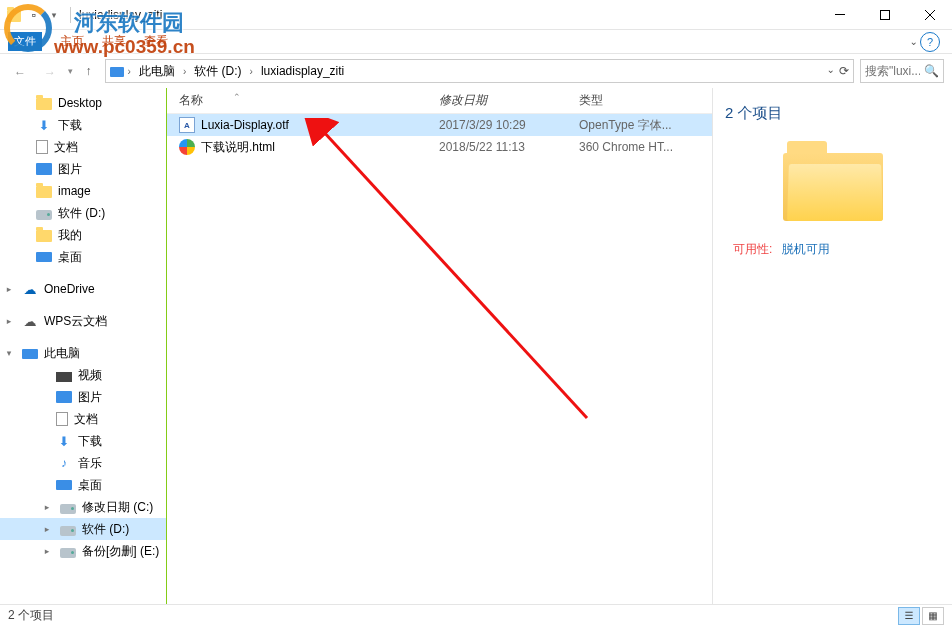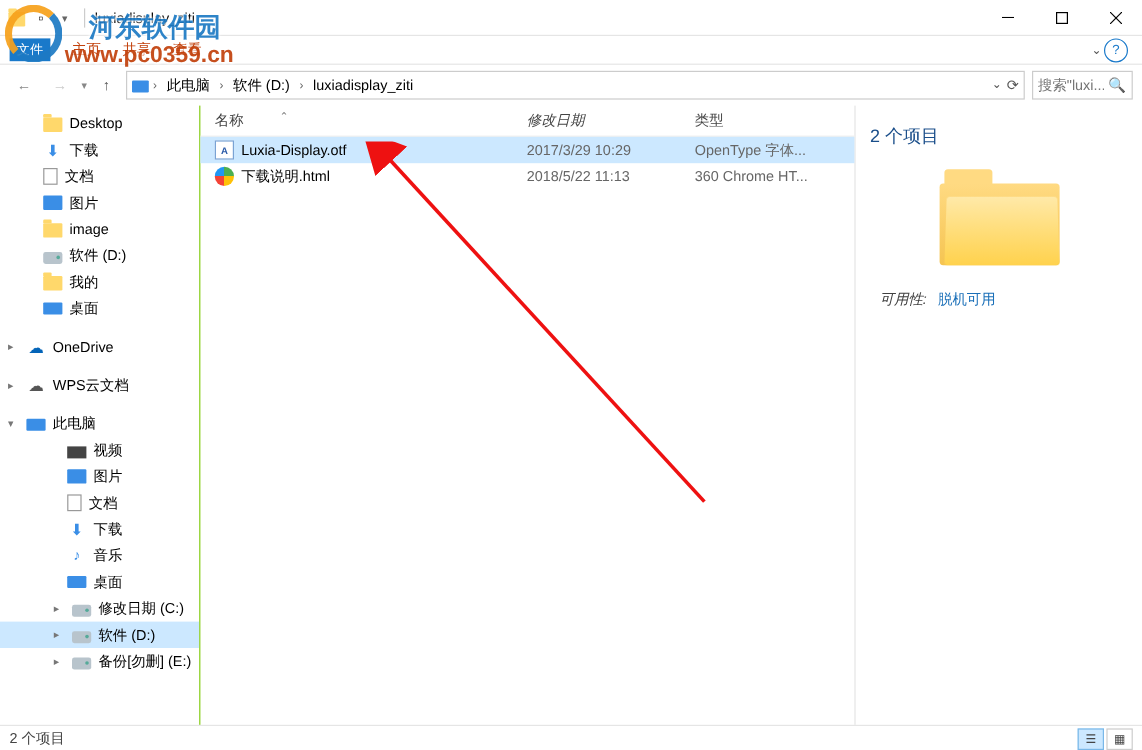--- a/index.html
+++ b/index.html
@@ -69,21 +69,21 @@
 .file-ic.font { border:1px solid #7aa3d4; background:#fff; display:flex; align-items:center; justify-content:center; color:#2a5aa8; font-size:8px; font-weight:bold; }
 .file-ic.html { border-radius:50%; background: conic-gradient(#4caf50 0 90deg,#ffc107 90deg 180deg,#f44336 180deg 270deg,#2196f3 270deg 360deg); }
 
 .details { width: 240px; border-left: 1px solid #e5e5e5; padding: 16px 12px; }
 .details .count { font-size: 15px; color: #1a4e8a; margin-bottom: 12px; }
 .big-folder { width: 100px; height: 80px; margin: 18px auto 20px; position: relative; }
 .big-folder .back { position:absolute; bottom:0; width:100px; height:68px; background: linear-gradient(#ffda82,#f5c451); border-radius: 3px; }
 .big-folder .tab { position:absolute; top:0; left:4px; width:40px; height:14px; background:#ffda82; border-radius:3px 3px 0 0; }
 .big-folder .front { position:absolute; bottom:0; left:4px; width:96px; height:60px; background: linear-gradient(#ffe9a8,#ffd24d); border-radius:3px; transform: perspective(200px) rotateX(8deg); transform-origin: bottom; }
 .avail { font-size: 12px; color: #555; text-align: left; padding-left: 8px; }
-.avail .lbl { color: #404040; font-style: italic; }
+.avail .lbl { color: #ef4444; }
 .avail .val { color: #1a6fb8; margin-left: 6px; }
 
 .statusbar { height: 22px; border-top: 1px solid #e5e5e5; display: flex; align-items: center; padding: 0 8px; font-size: 12px; color: #444; }
 .statusbar .view-btns { margin-left: auto; display: flex; gap: 2px; }
 .view-btn { width: 22px; height: 18px; border: 1px solid #ccc; display:flex; align-items:center; justify-content:center; cursor:pointer; font-size:10px; }
 .view-btn.active { background:#cce8ff; border-color:#7ab8e8; }
 
 .watermark { position: absolute; top: 2px; left: 2px; pointer-events: none; opacity: 0.92; }
 .wm-logo { width: 56px; height: 56px; position: relative; }
 .wm-circ { position:absolute; width:48px; height:48px; border:6px solid #f7a11b; border-radius:50%; top:2px; left:2px; border-right-color:#1d7ac4; border-bottom-color:#1d7ac4; }

